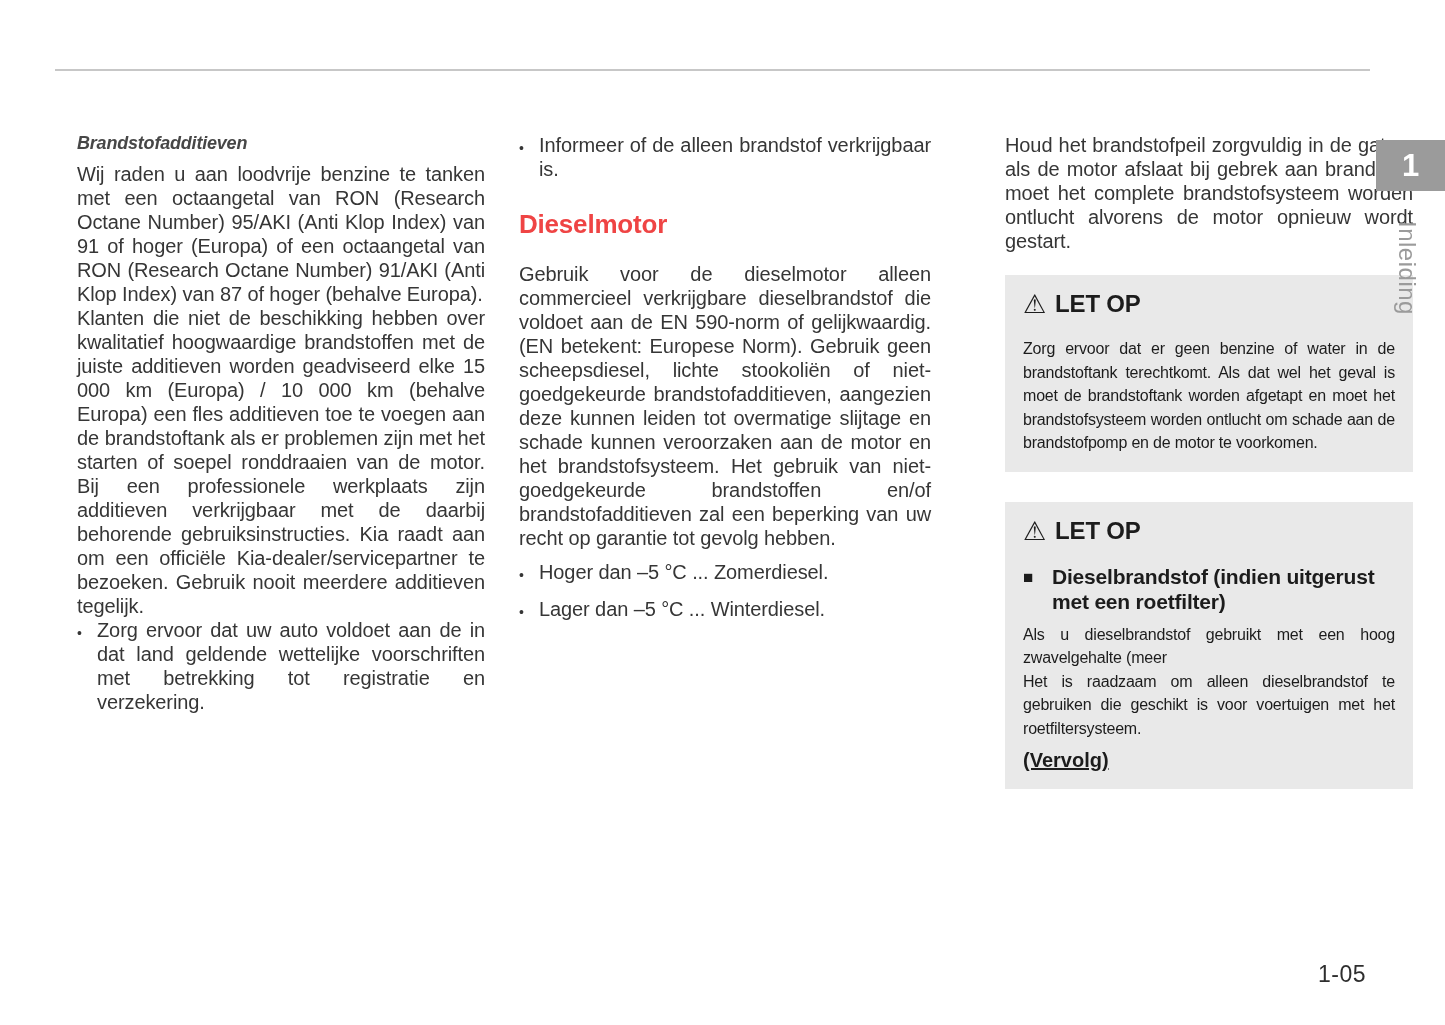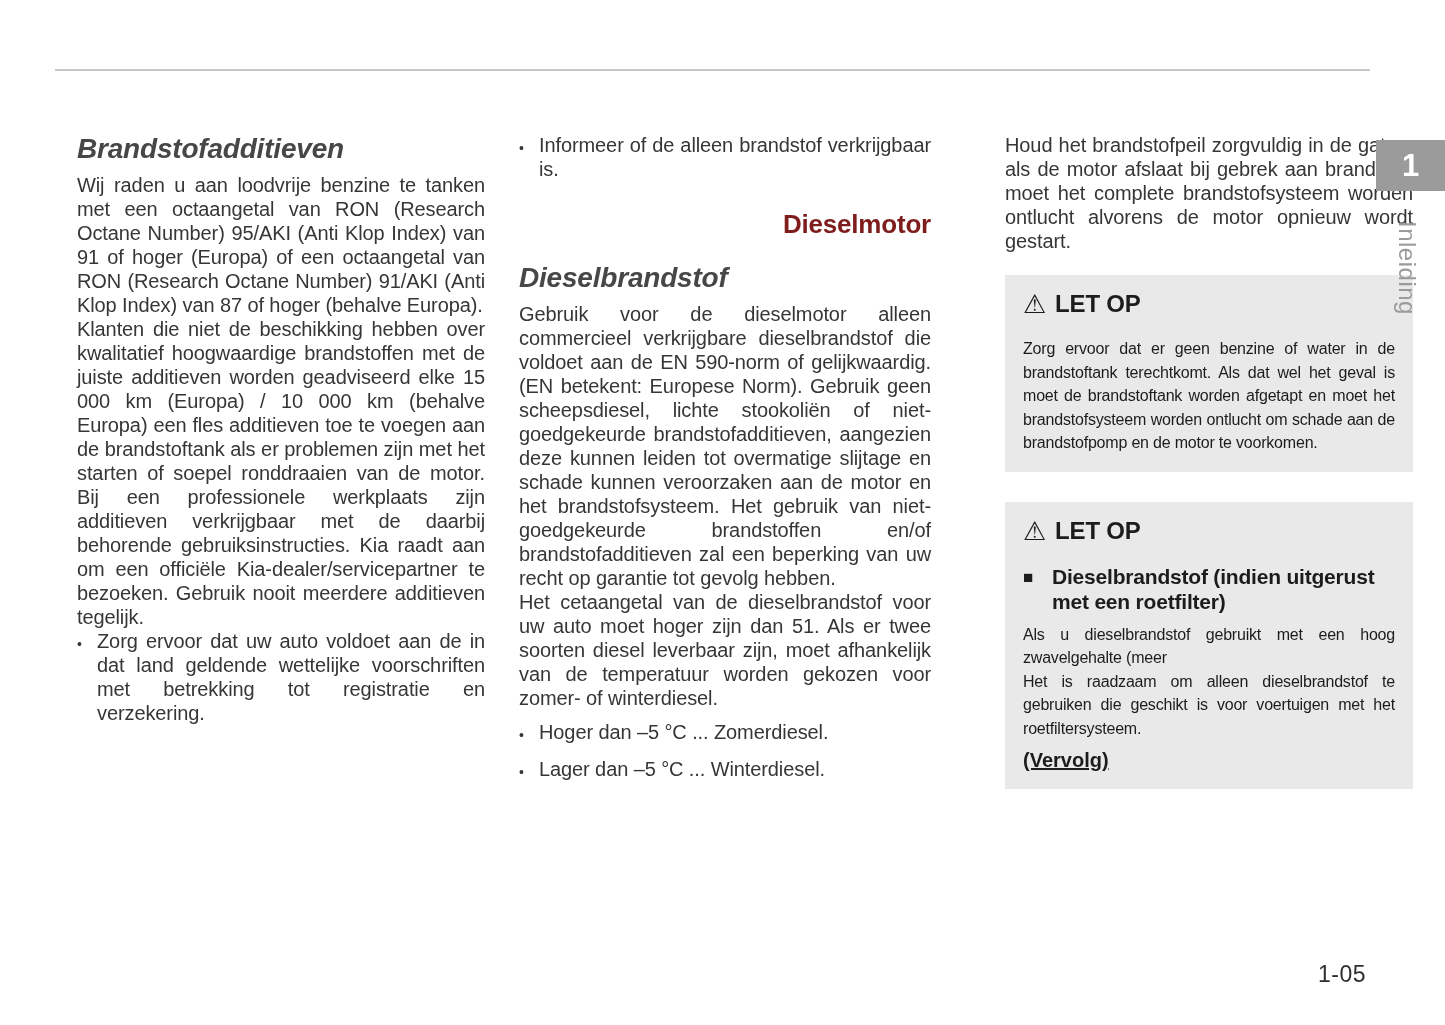--- a/index.html
+++ b/index.html
@@ -26,34 +26,33 @@
   p.body {
     margin: 0;
     font-size: 20px;
     line-height: 24px;
     text-align: justify;
     letter-spacing: -0.1px;
     hyphens: auto; -webkit-hyphens: auto;
   }
   .h-ital {
     margin: 0 0 8px 0;
-    font-size: 28px;
+    font-size: 18px;
     font-weight: bold;
     font-style: italic;
     color: #474747;
     letter-spacing: -0.2px;
   }
   .h-ital.spaced { margin-top: 22px; }
   .h-big {
     margin: 28px 0 22px 0;
     font-size: 26px;
     font-weight: bold;
-    color: #7f1d1d;
-    letter-spacing: -0.2px;
-    text-align: right;
+    color: #ef4444;
+    letter-spacing: -0.2px;
   }
   .bullet-row {
     display: flex;
     margin: 0;
     font-size: 20px;
     line-height: 24px;
   }
   .bullet-row.gap-top { margin-top: 10px; }
   .bullet-marker {
     flex: none;
@@ -162,23 +161,21 @@
       <span class="bullet-text">Zorg ervoor dat uw auto voldoet aan de in dat land geldende wettelijke voorschriften met betrekking tot registratie en verzekering.</span>
     </div>
   </div>
 
   <div class="col col-mid">
     <div class="bullet-row">
       <span class="bullet-marker">•</span>
       <span class="bullet-text">Informeer of de alleen brandstof verkrijgbaar is.</span>
     </div>
     <h2 class="h-big">Dieselmotor</h2>
-    <h3 class="h-ital">Dieselbrandstof</h3>
     <p class="body">Gebruik voor de dieselmotor alleen commercieel verkrijgbare dieselbrandstof die voldoet aan de EN 590-norm of gelijkwaardig. (EN betekent: Europese Norm). Gebruik geen scheepsdiesel, lichte stookoliën of niet-goedgekeurde brandstofadditieven, aangezien deze kunnen leiden tot overmatige slijtage en schade kunnen veroorzaken aan de motor en het brandstofsysteem. Het gebruik van niet-goedgekeurde brandstoffen en/of brandstofadditieven zal een beperking van uw recht op garantie tot gevolg hebben.</p>
-    <p class="body">Het cetaangetal van de dieselbrandstof voor uw auto moet hoger zijn dan 51. Als er twee soorten diesel leverbaar zijn, moet afhankelijk van de temperatuur worden gekozen voor zomer- of winterdiesel.</p>
     <div class="bullet-row gap-top">
       <span class="bullet-marker">•</span>
       <span class="bullet-text">Hoger dan –5 °C ... Zomerdiesel.</span>
     </div>
     <div class="bullet-row gap-top">
       <span class="bullet-marker">•</span>
       <span class="bullet-text">Lager dan –5 °C ... Winterdiesel.</span>
     </div>
   </div>
 

